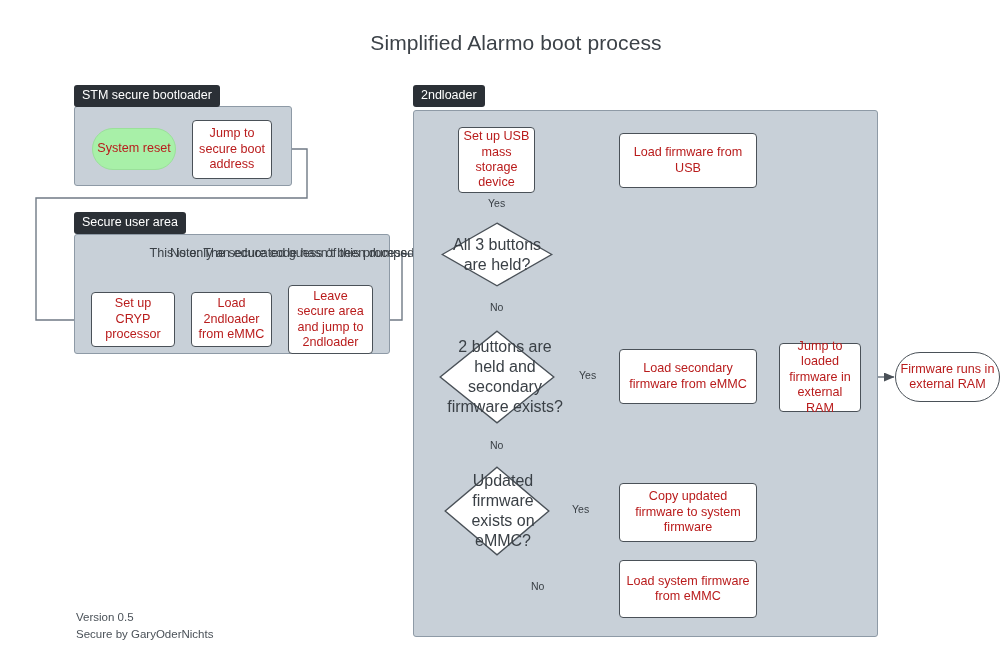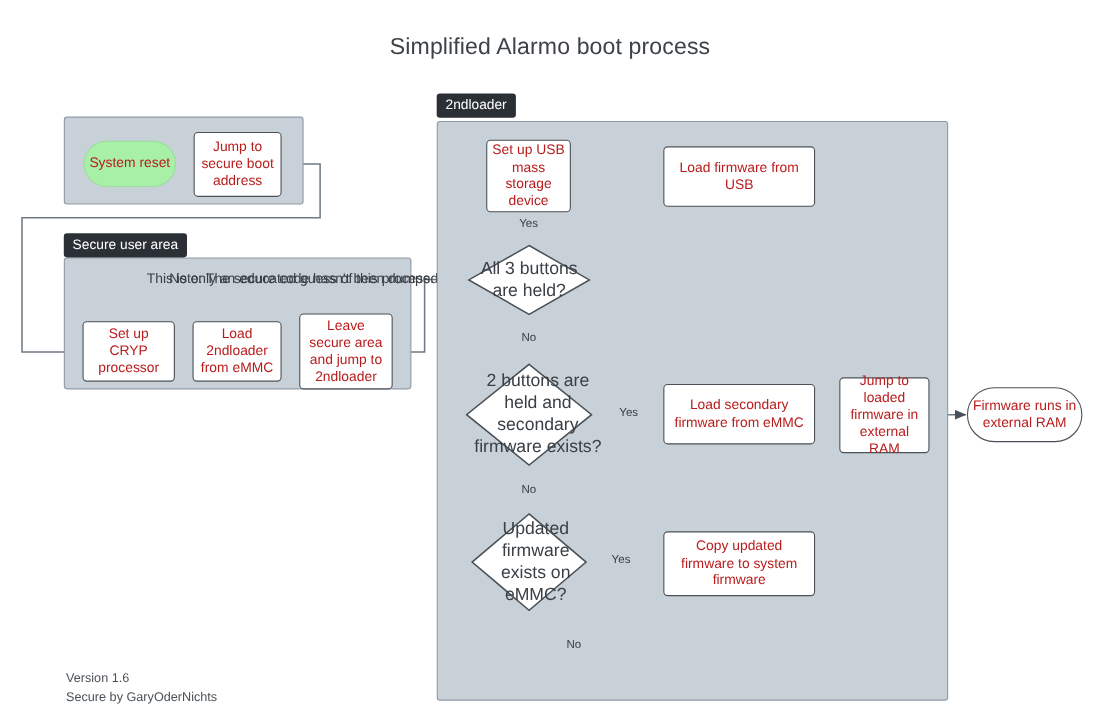--- a/index.html
+++ b/index.html
@@ -1,21 +1,21 @@
 <!DOCTYPE html>
 <html><head>
 <meta charset="utf-8">
 <style>
   html,body{margin:0;padding:0;}
   body{
     width:1000px;height:659px;background:#ffffff;
     font-family:"Liberation Sans","DejaVu Sans",sans-serif;
     color:#3a4046;overflow:hidden;position:relative;
   }
-  #canvas{position:absolute;left:0;top:0;width:872px;height:659px;}
+  #canvas{position:absolute;left:16px;top:0;width:872px;height:659px;}
   svg.wires{position:absolute;left:0;top:0;width:1000px;height:659px;pointer-events:none;}
 
   .title{
     position:absolute;left:0;top:31px;width:1000px;text-align:center;
     font-size:21px;color:#3c4248;letter-spacing:.1px;
   }
 
   
   .group{
     position:absolute;background:#c8d0d8;border:1px solid #8e9aa6;
@@ -109,20 +109,21 @@
 
       <path d="M481,556 L481,588 L601,588" marker-end="url(#ah)"></path>
 
       <path d="M741,588 L802,588 L802,412" marker-end="url(#ah)"></path>
 
       <path d="M845,377 L878,377" marker-end="url(#ah)"></path>
     </g>
   </svg>
 
   <div class="group" style="left:58px;top:106px;width:218px;height:80px;"></div>
+  <div class="group-label" style="left:58px;top:85px;">STM secure bootloader</div>
 
   <div class="node start" style="left:76px;top:128px;width:84px;height:42px;">System reset</div>
 
   <div class="node" style="left:176px;top:120px;width:80px;height:59px;">Jump to secure boot address</div>
 
   <div class="group" style="left:58px;top:234px;width:316px;height:120px;"></div>
   <div class="group-label" style="left:58px;top:212px;">Secure user area</div>
 
   <div style="position:absolute;left:58px;top:245px;width:316px;padding-left:48px;">
     <div class="note">Note: The secure code hasn't been dumped yet.</div>
@@ -155,30 +156,31 @@
 
   <div class="diamond" style="left:428px;top:466px;width:106px;height:90px;">
     <svg width="106" height="90" viewBox="0 0 106 90">
       <polygon points="53,1.2 104.8,45 53,88.8 1.2,45" fill="#ffffff" stroke="#4a5158" stroke-width="1.4"></polygon>
     </svg>
     <div class="dtext" style="padding:0 6px;">Updated firmware exists on eMMC?</div>
   </div>
 
   <div class="node" style="left:603px;top:349px;width:138px;height:55px;">Load secondary firmware from eMMC</div>
   <div class="node" style="left:603px;top:483px;width:138px;height:59px;">Copy updated firmware to system firmware</div>
+  <div class="node" style="left:603px;top:560px;width:138px;height:58px;">Load system firmware from eMMC</div>
 
   <div class="node" style="left:763px;top:343px;width:82px;height:69px;">Jump to loaded firmware in external RAM</div>
 
   <div class="node terminal" style="left:879px;top:352px;width:105px;height:50px;">Firmware runs in external RAM</div>
 
   <div class="edge-label" style="left:470px;top:198px;">Yes</div>
   <div class="edge-label" style="left:472px;top:302px;">No</div>
   <div class="edge-label" style="left:561px;top:370px;">Yes</div>
   <div class="edge-label" style="left:472px;top:440px;">No</div>
   <div class="edge-label" style="left:554px;top:504px;">Yes</div>
   <div class="edge-label" style="left:513px;top:581px;">No</div>
 
   <div class="footer">
-    <div>Version 1.6</div>
+    <div>Version 0.5</div>
     <div>Secure by GaryOderNichts</div>
   </div>
 
 </div>
 
 </body></html>

